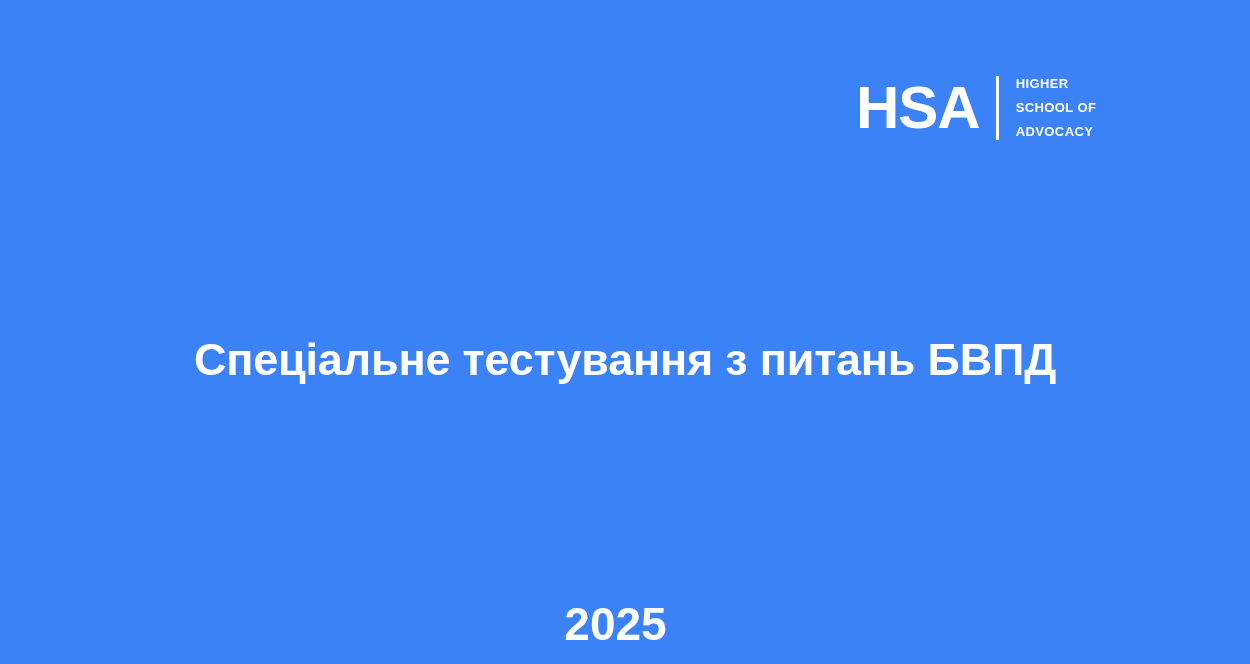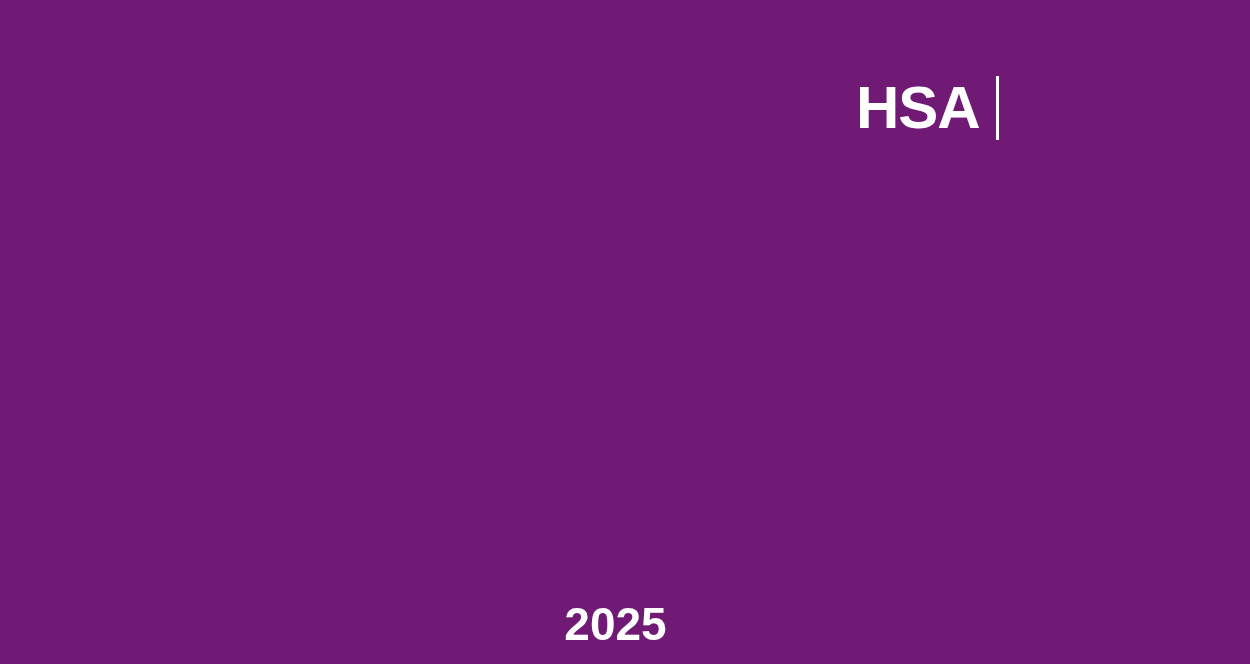--- a/index.html
+++ b/index.html
@@ -12,21 +12,21 @@
     height: 664px;
     overflow: hidden;
     font-family: "Liberation Sans", sans-serif;
     -webkit-font-smoothing: antialiased;
   }
 
   .slide {
     position: relative;
     width: 1250px;
     height: 664px;
-    background: #701a75;
+    background: #3b82f6;
     box-sizing: border-box;
   }
 
   
   .logo-lockup {
     position: absolute;
     top: 76px;
     left: 856px;
     display: flex;
     align-items: center;
@@ -98,18 +98,24 @@
   }
 </style>
 </head>
 <body>
 
 <div class="slide">
 
   <div class="logo-lockup">
     <div class="logo-wordmark">HSA</div>
     <div class="logo-divider"></div>
+    <div class="logo-tagline">
+      <div class="logo-tagline-line">HIGHER</div>
+      <div class="logo-tagline-line">SCHOOL OF</div>
+      <div class="logo-tagline-line">ADVOCACY</div>
+    </div>
   </div>
 
+  <h1 class="slide-title">Спеціальне тестування з питань БВПД</h1>
 
   <div class="slide-year">2025</div>
 
 </div>
 
 </body></html>

